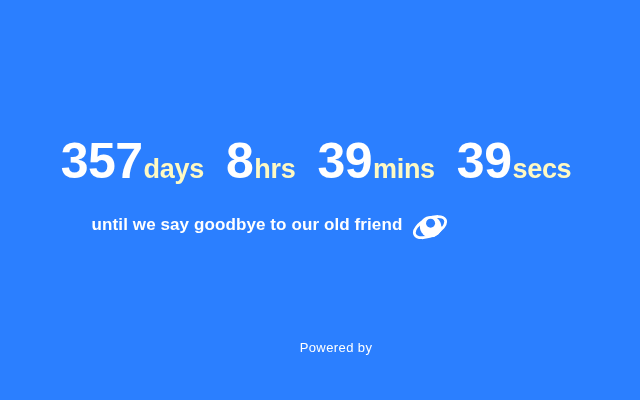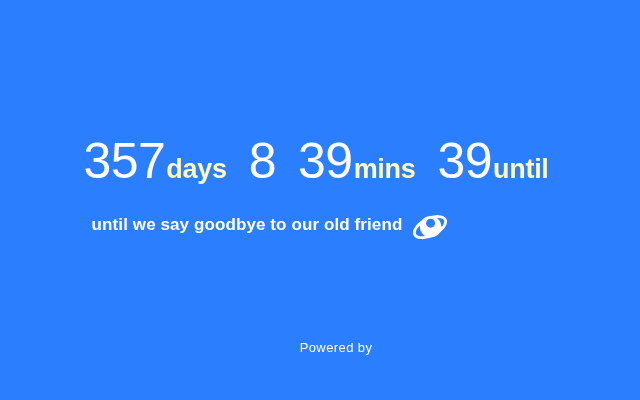--- a/index.html
+++ b/index.html
@@ -39,21 +39,21 @@
   .cd-unit {
     display: inline-flex;
     align-items: baseline;
     margin: 0 11px;
   }
   .cd-unit:first-child { margin-left: 0; }
   .cd-unit:last-child  { margin-right: 8px; }
 
   .cd-value {
     font-size: 50px;
-    font-weight: 400;
+    font-weight: 700;
     line-height: 1;
     color: #ffffff;
     letter-spacing: -0.5px;
   }
   .cd-label {
     font-size: 27px;
     font-weight: 700;
     line-height: 1;
     color: #fef9c3;
     letter-spacing: -0.3px;
@@ -125,30 +125,31 @@
 
   <div id="countdown">
 
     <span class="cd-unit">
       <span class="cd-value">357</span>
       <span class="cd-label">days</span>
     </span>
 
     <span class="cd-unit">
       <span class="cd-value">8</span>
+      <span class="cd-label">hrs</span>
     </span>
 
     <span class="cd-unit">
       <span class="cd-value">39</span>
       <span class="cd-label">mins</span>
     </span>
 
     <span class="cd-unit">
       <span class="cd-value">39</span>
-      <span class="cd-label">until</span>
+      <span class="cd-label">secs</span>
     </span>
 
   </div>
 
   <div id="subtitle-row">
     <span id="subtitle-text">until we say goodbye to our old friend</span>
 
     <span id="ie-logo">
       <svg viewBox="0 0 64 64" xmlns="http://www.w3.org/2000/svg" aria-hidden="true">
 

